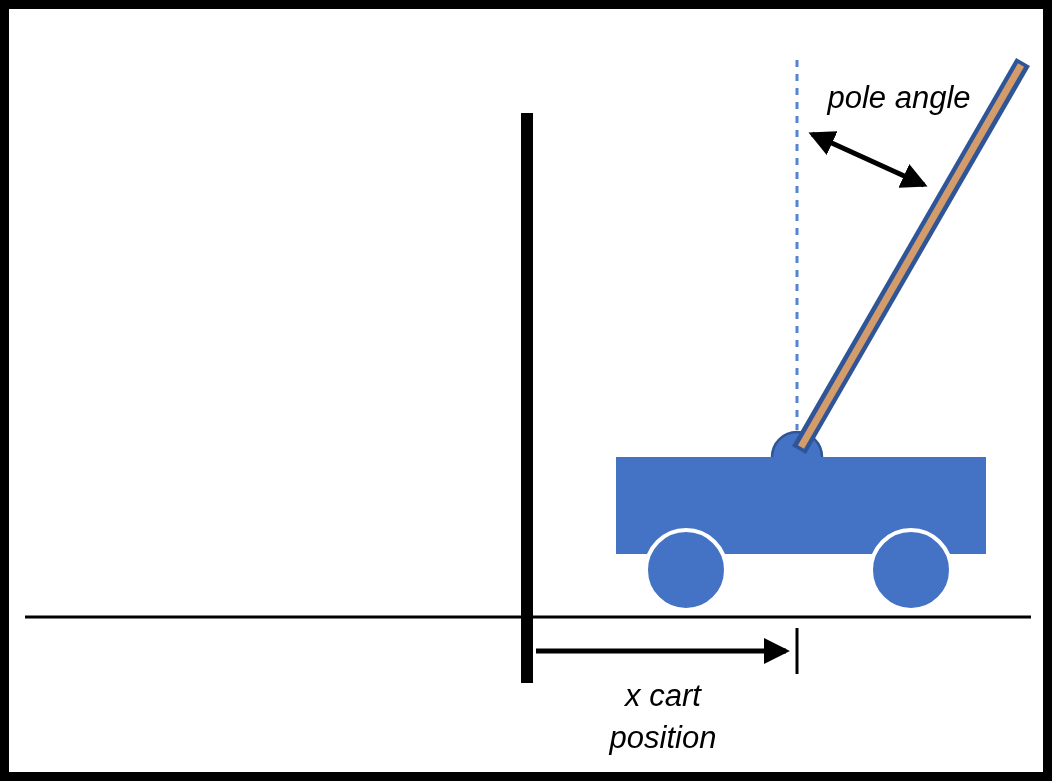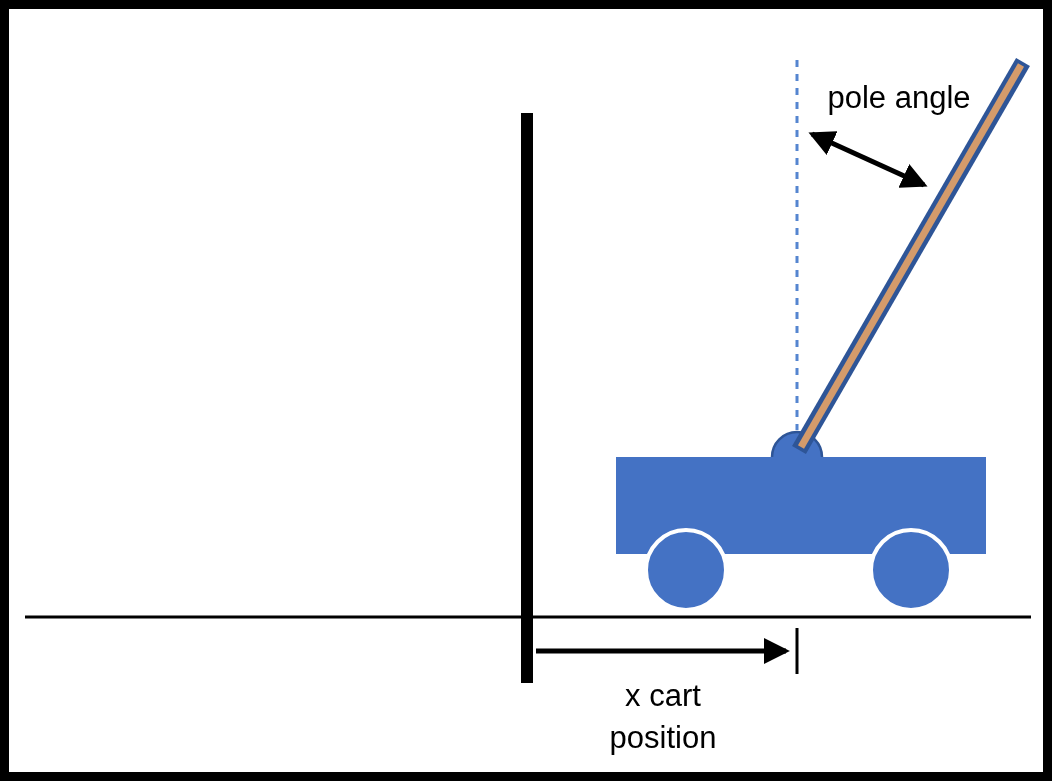--- a/index.html
+++ b/index.html
@@ -5,20 +5,21 @@
   html, body {
     margin: 0;
     padding: 0;
     background: #ffffff;
     font-family: "Liberation Sans", sans-serif;
   }
   .stage {
     width: 1052px;
     height: 781px;
     position: relative;
+    font-style: italic;
   }
   svg { display: block; }
   text {
     font-family: "Liberation Sans", sans-serif;
     fill: #000000;
   }
 </style>
 </head>
 <body>
 

